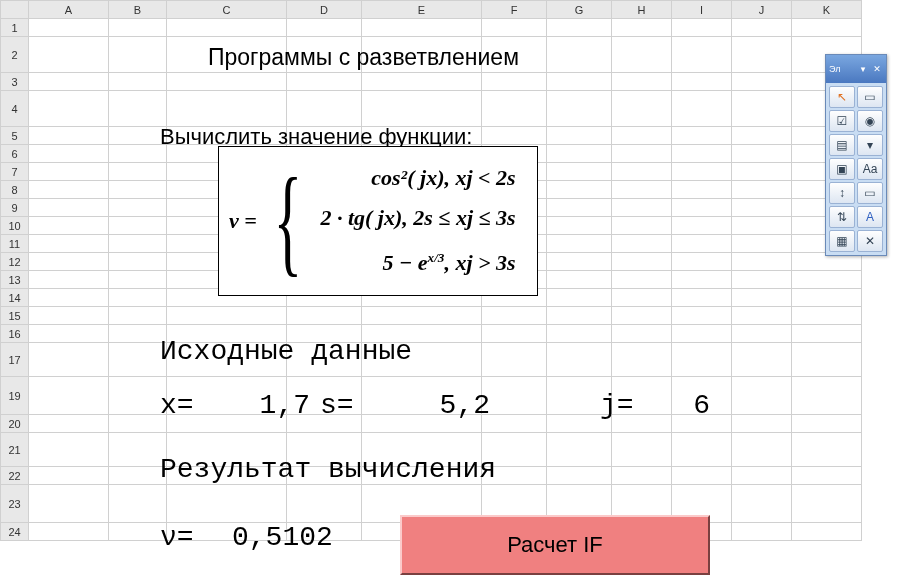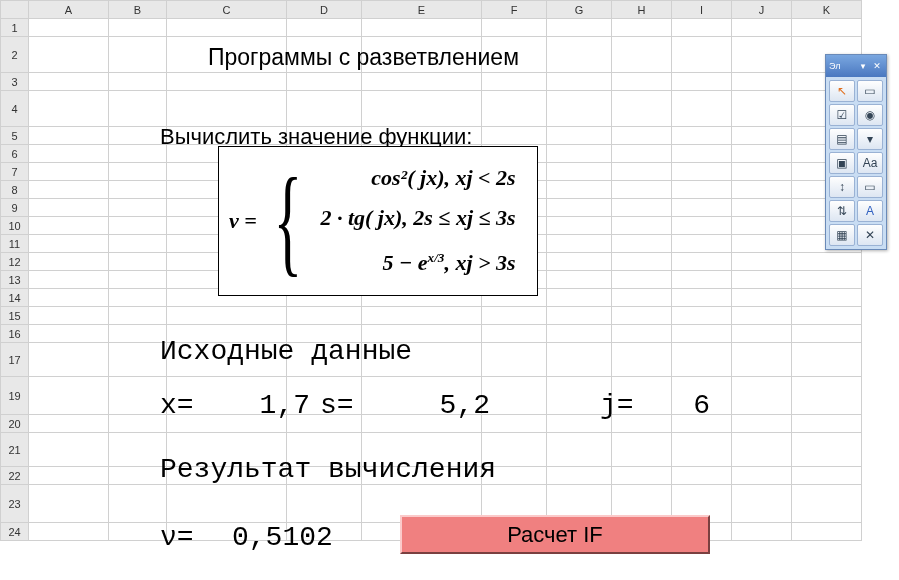--- a/index.html
+++ b/index.html
@@ -94,21 +94,21 @@
     font-size: 28px;
     font-family: Liberation Mono, monospace;
   }
   .val { text-align: right; }
 
   .calc-btn {
     position: absolute;
     left: 400px;
     top: 515px;
     width: 310px;
-    height: 39px;
+    height: 60px;
     background: #f08080;
     border-top: 2px solid #fbcaca;
     border-left: 2px solid #fbcaca;
     border-right: 2px solid #7a4040;
     border-bottom: 2px solid #7a4040;
     font-size: 22px;
     font-family: Arial, sans-serif;
     display: flex;
     align-items: center;
     justify-content: center;
@@ -118,21 +118,21 @@
   .toolbox {
     position: absolute;
     right: 12px;
     top: 54px;
     width: 62px;
     background: #c9ddf3;
     border: 1px solid #6a8ab8;
     box-shadow: 1px 1px 3px rgba(0,0,0,0.3);
   }
   .toolbox-header {
-    height: 22px;
+    height: 28px;
     background: linear-gradient(#7aa7e0, #4a78c0);
     display: flex;
     align-items: center;
     justify-content: space-between;
     padding: 0 3px;
     font-size: 9px;
     color: #fff;
   }
   .toolbox-header .tb-btns { display: flex; gap: 2px; }
   .toolbox-header .tb-btn {

